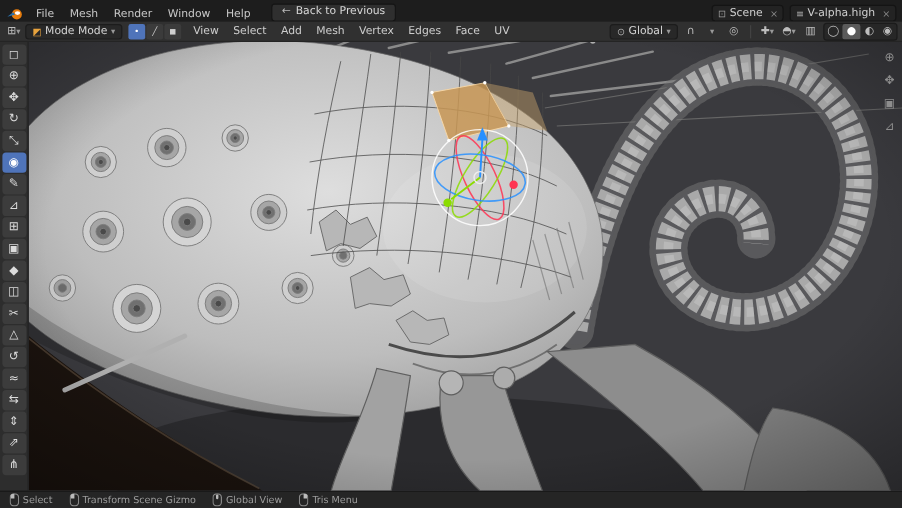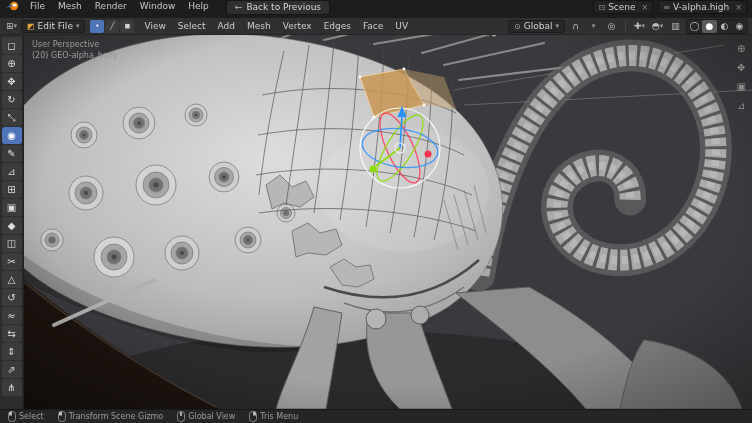--- a/index.html
+++ b/index.html
@@ -1,21 +1,21 @@
 <!DOCTYPE html>
 <html><head>
 <meta charset="utf-8">
 <style>
   *{margin:0;padding:0;box-sizing:border-box;user-select:none}
   html,body{width:752px;height:423px;overflow:hidden}
   body{font-family:"DejaVu Sans",sans-serif;font-size:9px;color:#c5c5c5;background:#1d1d1d;cursor:default}
   .app{width:752px;height:423px;display:flex;flex-direction:column}
 
   
-  .topbar{height:18px;display:flex;align-items:flex-start;padding:0 5px;background:#1d1d1d;gap:1px;flex:0 0 18px}
+  .topbar{height:18px;display:flex;align-items:flex-end;padding:0 5px;background:#1d1d1d;gap:1px;flex:0 0 18px}
   .logo{width:16px;height:12px;display:flex;align-items:center;justify-content:center;margin-right:2px}
   .tb-menu{padding:1px 6px;border-radius:3px;color:#c8c8c8}
   .back-btn{display:flex;align-items:center;gap:4px;background:#2f2f2f;border:1px solid #151515;border-radius:3px;padding:1px 8px 2px;margin-left:10px;color:#d8d8d8}
   .back-arrow{color:#bbb}
   .tb-right{margin-left:auto;display:flex;gap:5px;align-items:center}
   .tb-widget{display:flex;align-items:center;gap:3px;background:#232323;border:1px solid #141414;border-radius:3px;padding:0 4px;height:14px;color:#d0d0d0}
   .tb-widget .wicon{color:#9a9a9a;font-size:8px}
   .tb-widget .x{color:#8a8a8a;padding-left:3px;font-size:8px}
 
   
@@ -82,21 +82,21 @@
         <span>V-alpha.high</span>
         <span class="x">×</span>
       </span>
     </div>
   </div>
 
   <div class="vheader">
     <span class="icon-btn">⊞<span class="caret">▾</span></span>
     <span class="dropdown">
       <span style="color:#e8a33d;font-size:8px">◩</span>
-      <span>Edit File</span>
+      <span>Mode Mode</span>
       <span class="caret">▾</span>
     </span>
     <span class="mode-trio">
       <span class="mode-btn active">•</span>
       <span class="mode-btn">╱</span>
       <span class="mode-btn">◼</span>
     </span>
     <span class="hdr-menu">View</span>
     <span class="hdr-menu">Select</span>
     <span class="hdr-menu">Add</span>
@@ -148,24 +148,20 @@
       <span class="tool">△</span>
       <span class="tool">↺</span>
       <span class="tool">≈</span>
       <span class="tool">⇆</span>
       <span class="tool">⇕</span>
       <span class="tool">⇗</span>
       <span class="tool">⋔</span>
     </div>
 
     <div class="viewport">
-      <div class="vp-overlay">
-        <div>User Perspective</div>
-        <div>(20) GEO-alpha_body</div>
-      </div>
       <div class="nav-icons">
         <span>⊕</span>
         <span>✥</span>
         <span>▣</span>
         <span>⊿</span>
       </div>
 
       <svg width="728" height="374" viewBox="0 0 728 374">
         <defs>
           <radialGradient id="gBody" cx="0.55" cy="0.4" r="0.8">

